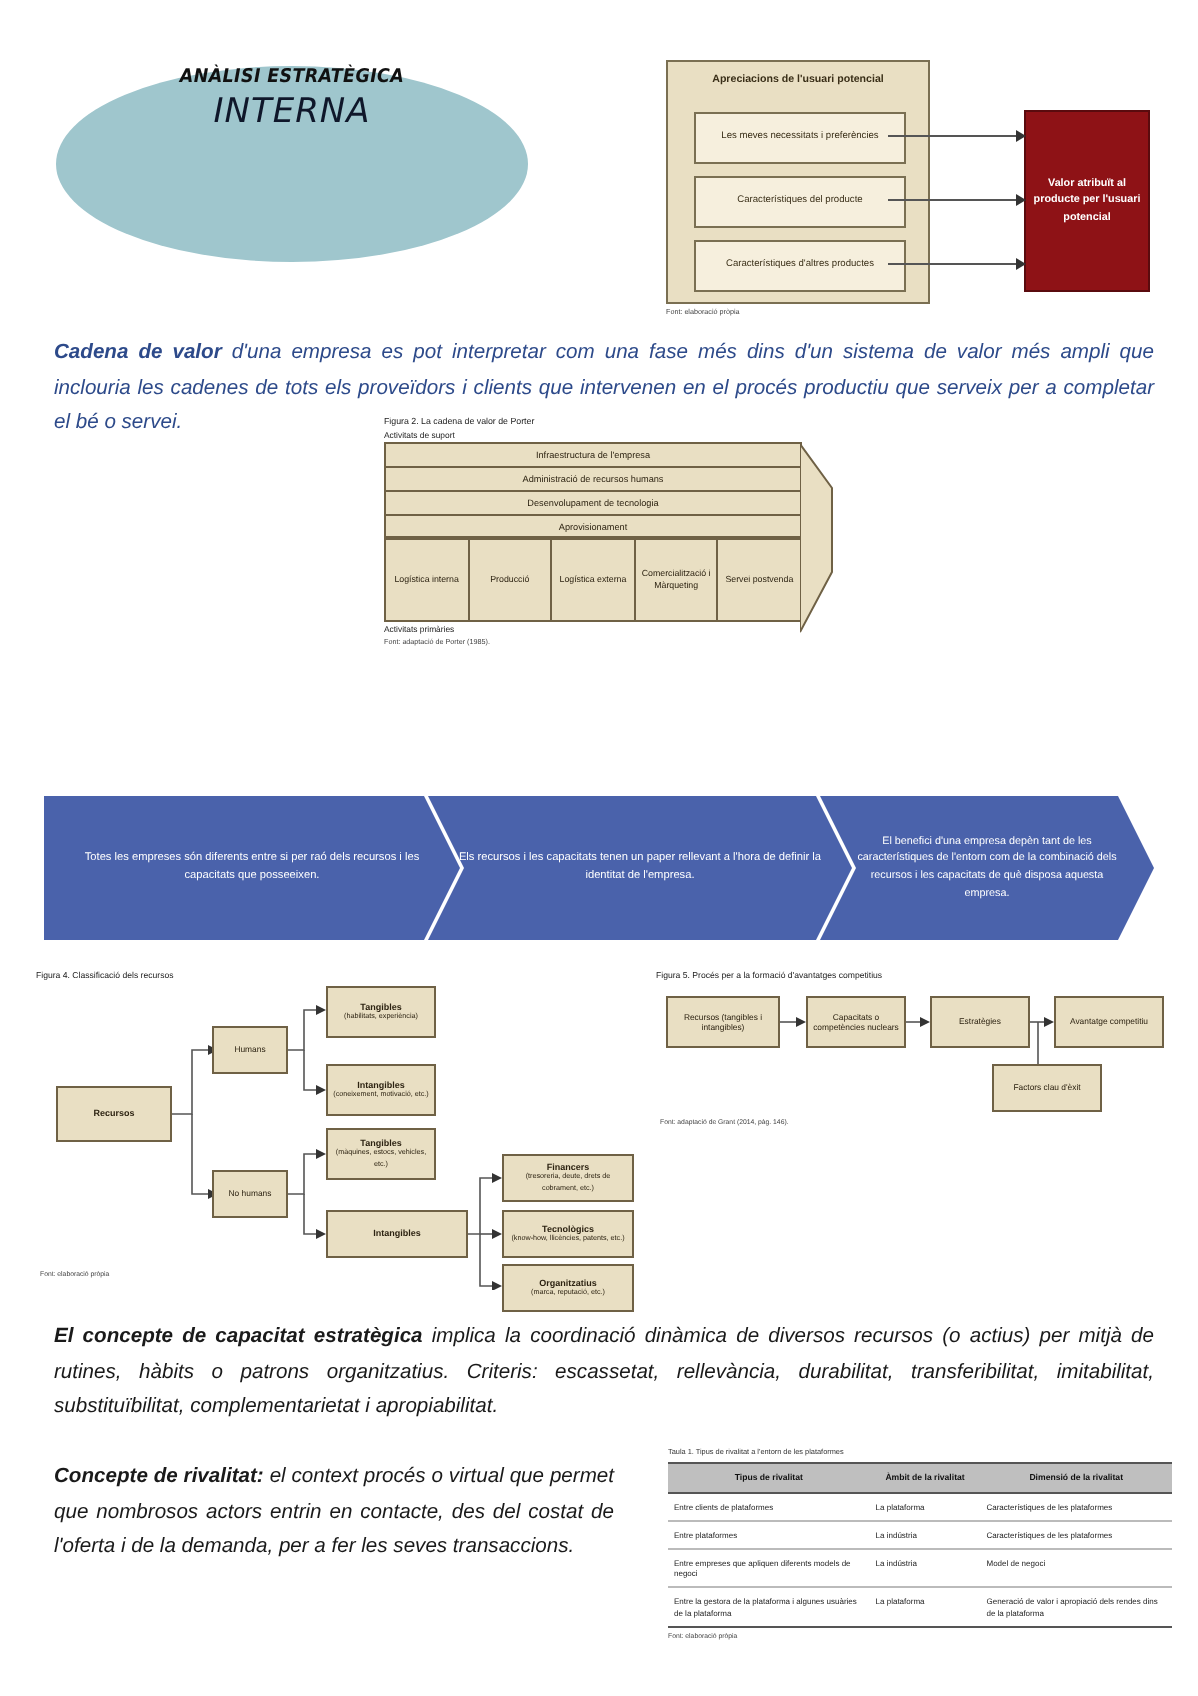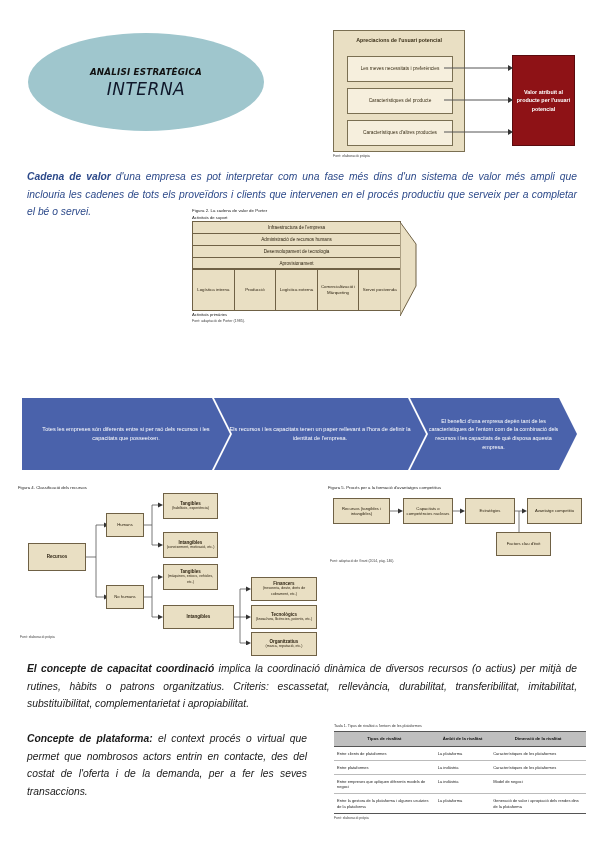--- a/index.html
+++ b/index.html
@@ -13,21 +13,21 @@
   .page { position: relative; width: 599px; height: 848px; }
 
   
   .title-ellipse {
     position: absolute;
     left: 28px; top: 33px;
     width: 236px; height: 98px;
     background: #9fc6cd;
     border-radius: 50%;
     display: flex; flex-direction: column;
-    align-items: center; justify-content: center;
+    align-items: center; justify-content: flex-start;
   }
   .title-sub {
     font-family: "DejaVu Sans", sans-serif;
     font-weight: bold; font-style: italic;
     font-size: 9.5px; letter-spacing: .2px;
     color: #111; transform: scaleX(.92);
   }
   .title-main {
     font-family: "DejaVu Sans", sans-serif;
     font-style: italic; font-size: 17px;
@@ -317,25 +317,25 @@
     </svg>
     <div class="bx" style="left:5px; top:13px; width:57px; height:26px;">Recursos (tangibles i intangibles)</div>
     <div class="bx" style="left:75px; top:13px; width:50px; height:26px;">Capacitats o competències nuclears</div>
     <div class="bx" style="left:137px; top:13px; width:50px; height:26px;">Estratègies</div>
     <div class="bx" style="left:199px; top:13px; width:55px; height:26px;">Avantatge competitiu</div>
     <div class="bx" style="left:168px; top:47px; width:55px; height:24px;">Factors clau d'èxit</div>
     <div class="src">Font: adaptació de Grant (2014, pàg. 146).</div>
   </div>
 
   <div class="para para-dark" style="left:27px; top:660px; width:550px;">
-    <b>El concepte de capacitat coordinació</b><span> implica la coordinació dinàmica de diversos recursos (o actius) per mitjà de rutines, hàbits o patrons organitzatius. Criteris: escassetat, rellevància, durabilitat, transferibilitat, imitabilitat, substituïbilitat, complementarietat i apropiabilitat.</span>
+    <b>El concepte de capacitat estratègica</b><span> implica la coordinació dinàmica de diversos recursos (o actius) per mitjà de rutines, hàbits o patrons organitzatius. Criteris: escassetat, rellevància, durabilitat, transferibilitat, imitabilitat, substituïbilitat, complementarietat i apropiabilitat.</span>
   </div>
 
   <div class="para para-dark" style="left:27px; top:730px; width:280px;">
-    <b>Concepte de plataforma:</b><span> el context procés o virtual que permet que nombrosos actors entrin en contacte, des del costat de l'oferta i de la demanda, per a fer les seves transaccions.</span>
+    <b>Concepte de rivalitat:</b><span> el context procés o virtual que permet que nombrosos actors entrin en contacte, des del costat de l'oferta i de la demanda, per a fer les seves transaccions.</span>
   </div>
 
   <div class="tbl-wrap">
     <div class="tbl-cap">Taula 1. Tipus de rivalitat a l'entorn de les plataformes</div>
     <table class="riv">
       <thead>
         <tr>
           <th style="width:40%">Tipus de rivalitat</th>
           <th style="width:22%">Àmbit de la rivalitat</th>
           <th style="width:38%">Dimensió de la rivalitat</th>

